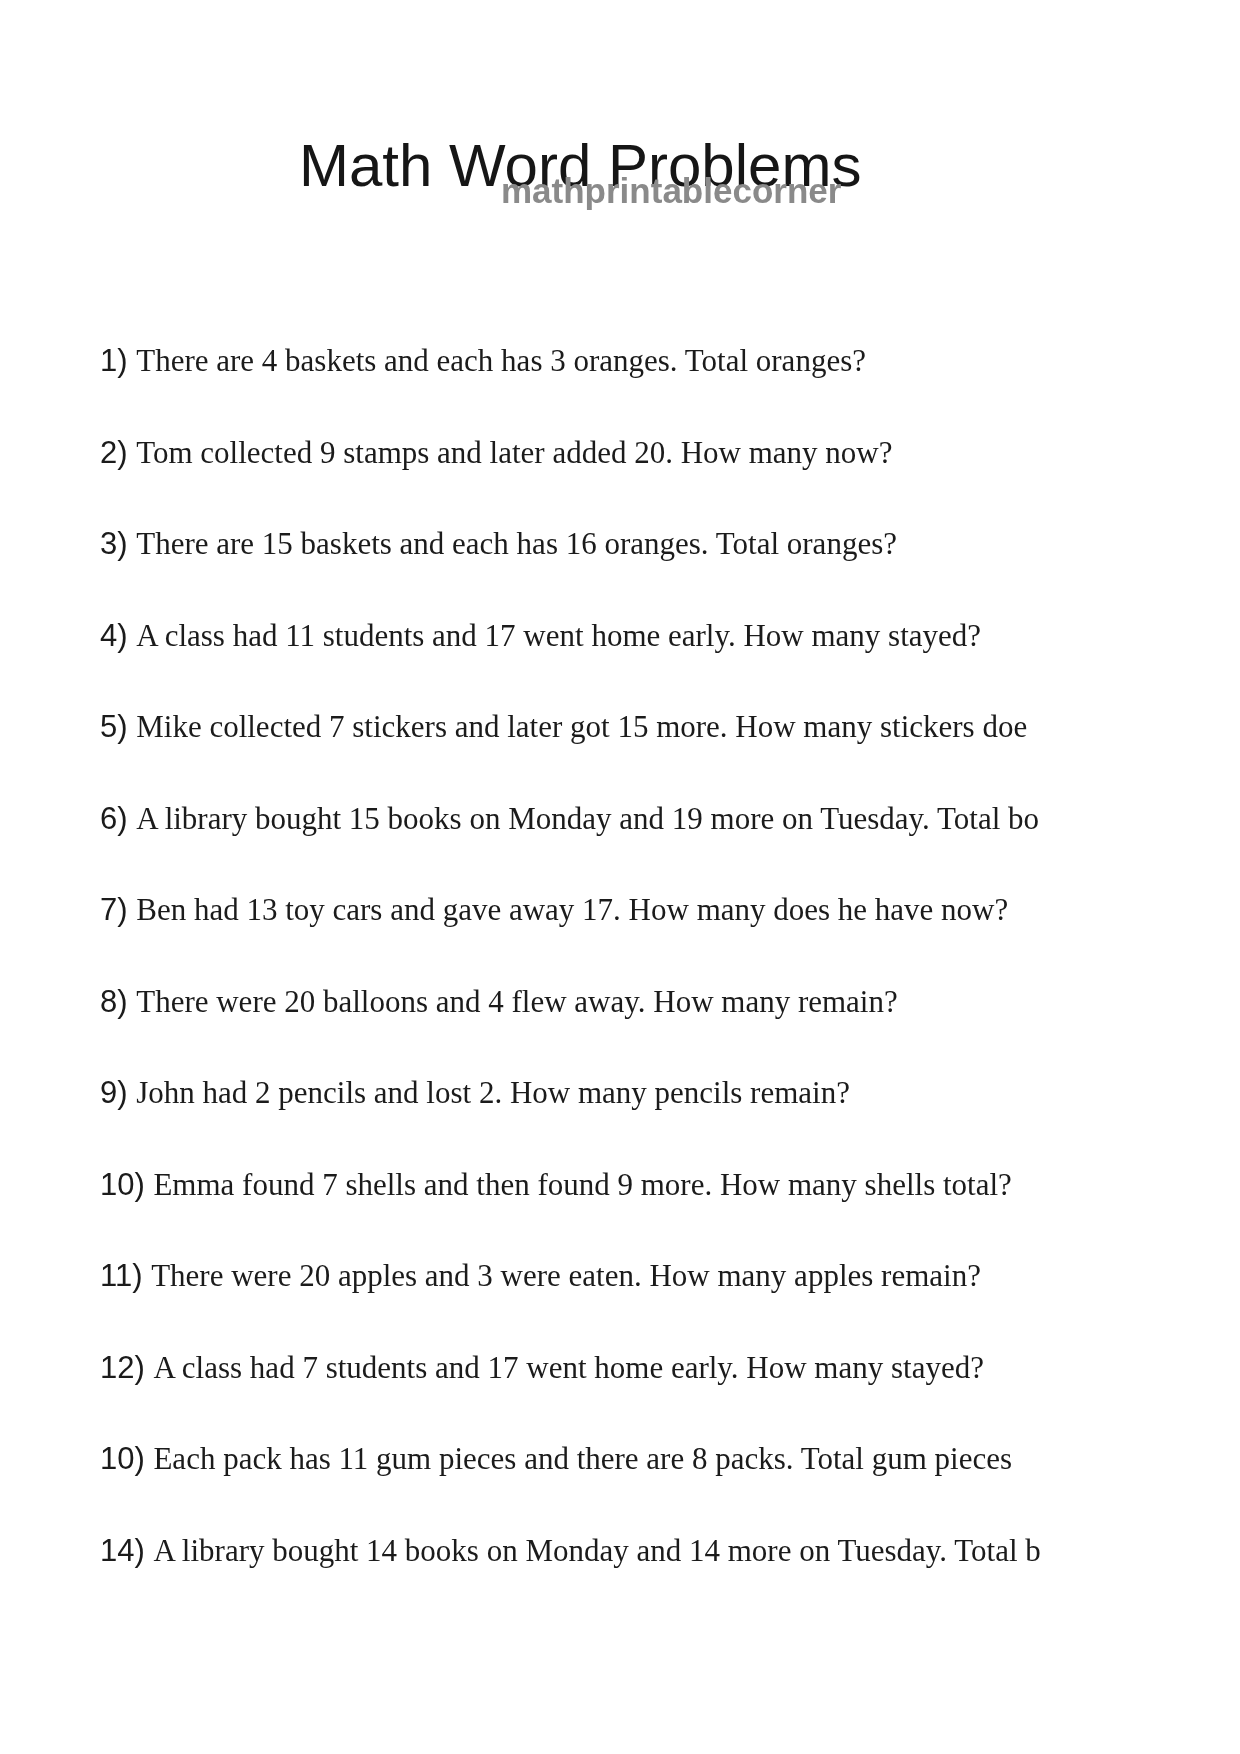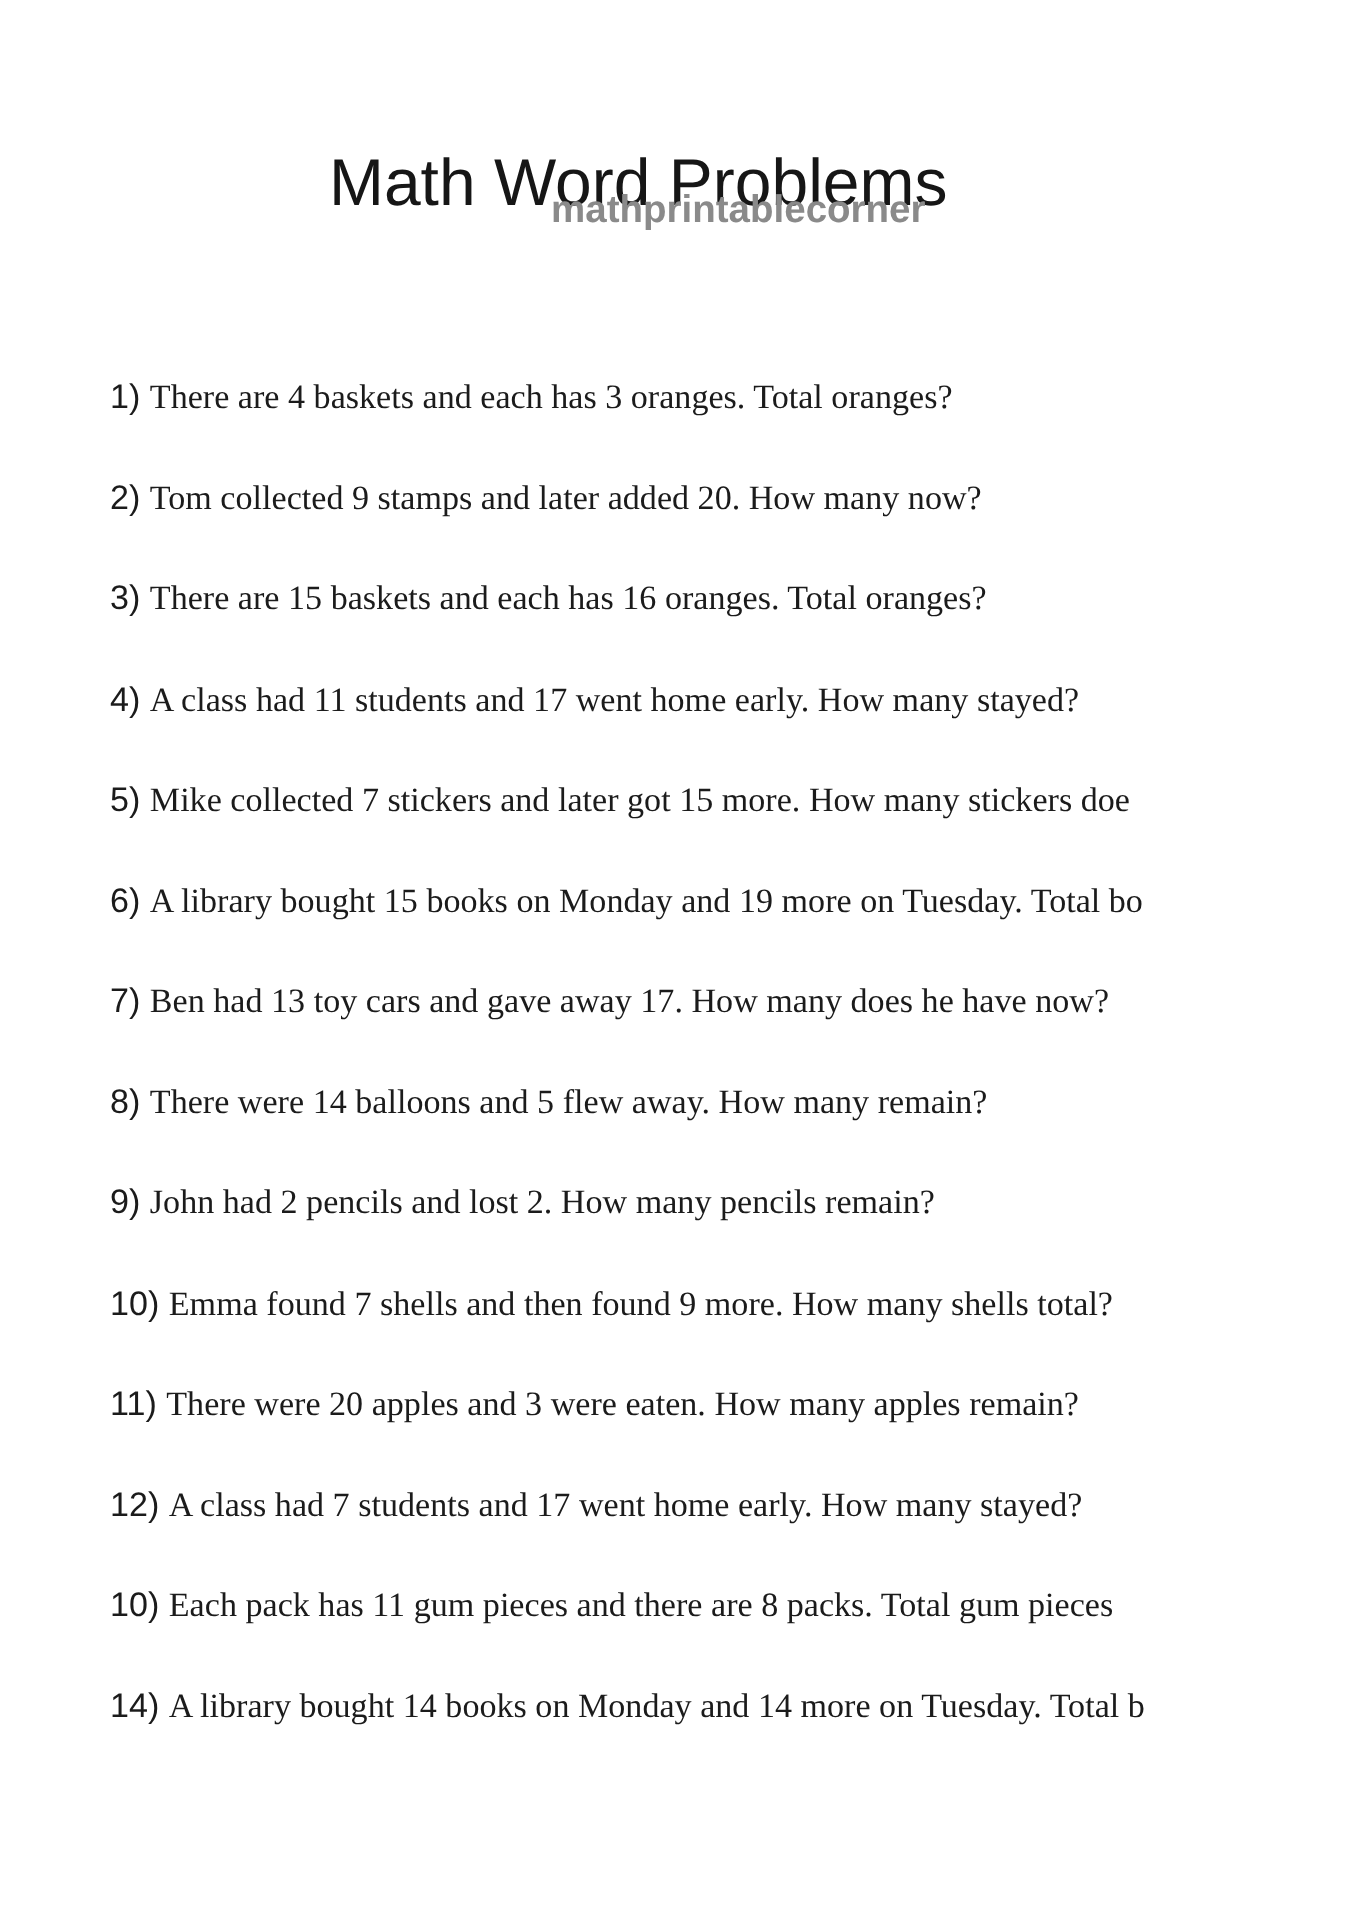--- a/index.html
+++ b/index.html
@@ -71,21 +71,21 @@
   <p class="problem-line"><span class="problem-number">3)</span> <span class="problem-text">There are 15 baskets and each has 16 oranges. Total oranges?</span></p>
 
   <p class="problem-line"><span class="problem-number">4)</span> <span class="problem-text">A class had 11 students and 17 went home early. How many stayed?</span></p>
 
   <p class="problem-line"><span class="problem-number">5)</span> <span class="problem-text">Mike collected 7 stickers and later got 15 more. How many stickers doe</span></p>
 
   <p class="problem-line"><span class="problem-number">6)</span> <span class="problem-text">A library bought 15 books on Monday and 19 more on Tuesday. Total bo</span></p>
 
   <p class="problem-line"><span class="problem-number">7)</span> <span class="problem-text">Ben had 13 toy cars and gave away 17. How many does he have now?</span></p>
 
-  <p class="problem-line"><span class="problem-number">8)</span> <span class="problem-text">There were 14 balloons and 5 flew away. How many remain?</span></p>
+  <p class="problem-line"><span class="problem-number">8)</span> <span class="problem-text">There were 20 balloons and 4 flew away. How many remain?</span></p>
 
   <p class="problem-line"><span class="problem-number">9)</span> <span class="problem-text">John had 2 pencils and lost 2. How many pencils remain?</span></p>
 
   <p class="problem-line"><span class="problem-number">10)</span> <span class="problem-text">Emma found 7 shells and then found 9 more. How many shells total?</span></p>
 
   <p class="problem-line"><span class="problem-number">11)</span> <span class="problem-text">There were 20 apples and 3 were eaten. How many apples remain?</span></p>
 
   <p class="problem-line"><span class="problem-number">12)</span> <span class="problem-text">A class had 7 students and 17 went home early. How many stayed?</span></p>
 
   <p class="problem-line"><span class="problem-number">10)</span> <span class="problem-text">Each pack has 11 gum pieces and there are 8 packs. Total gum pieces</span></p>

